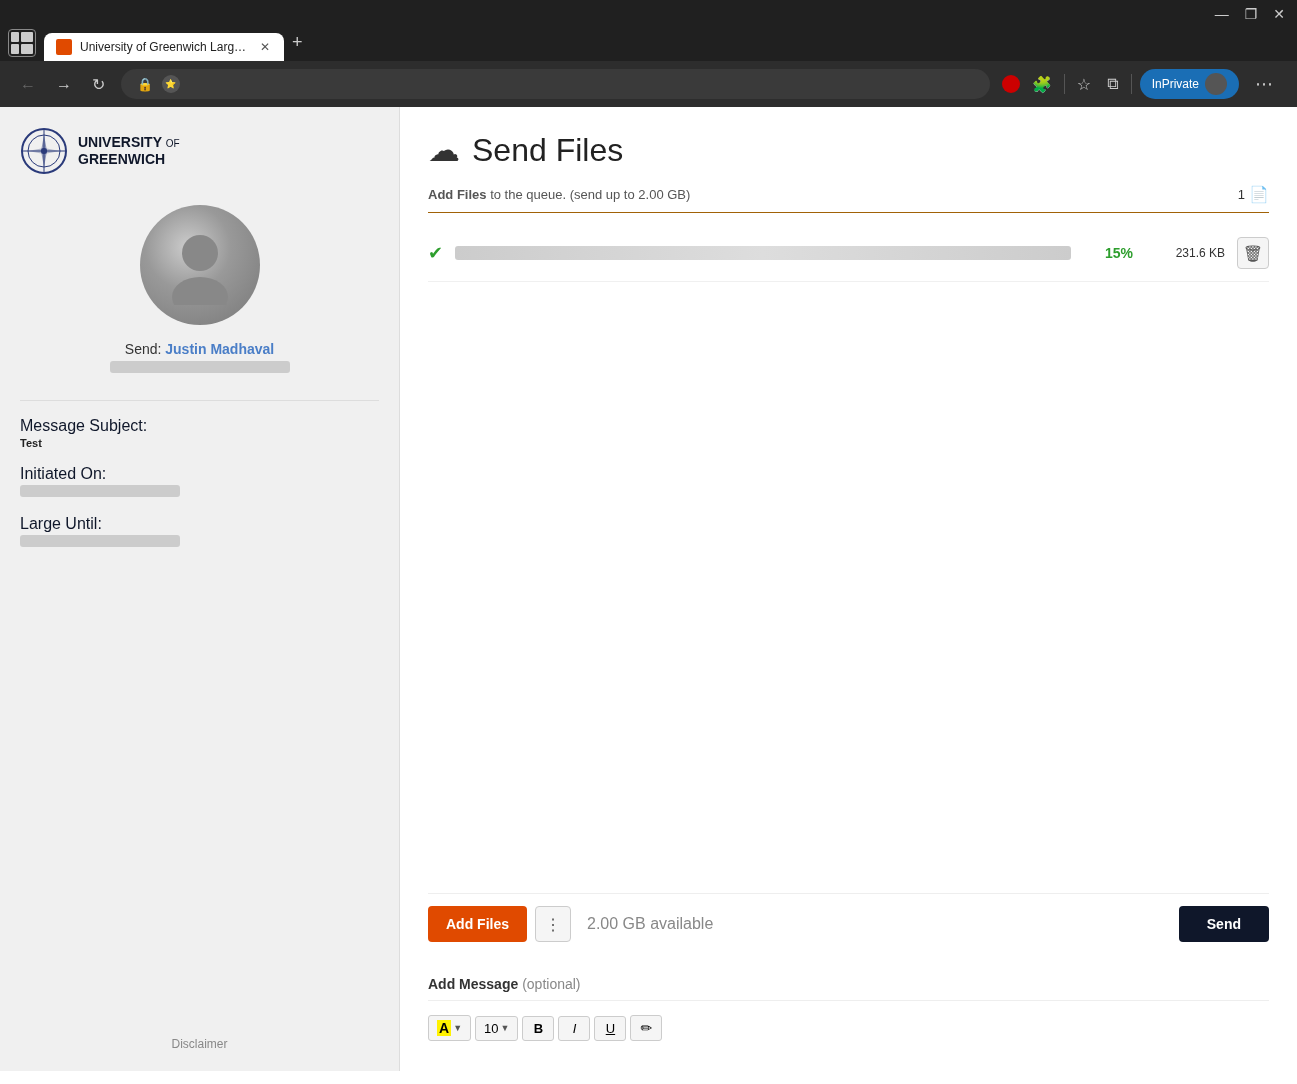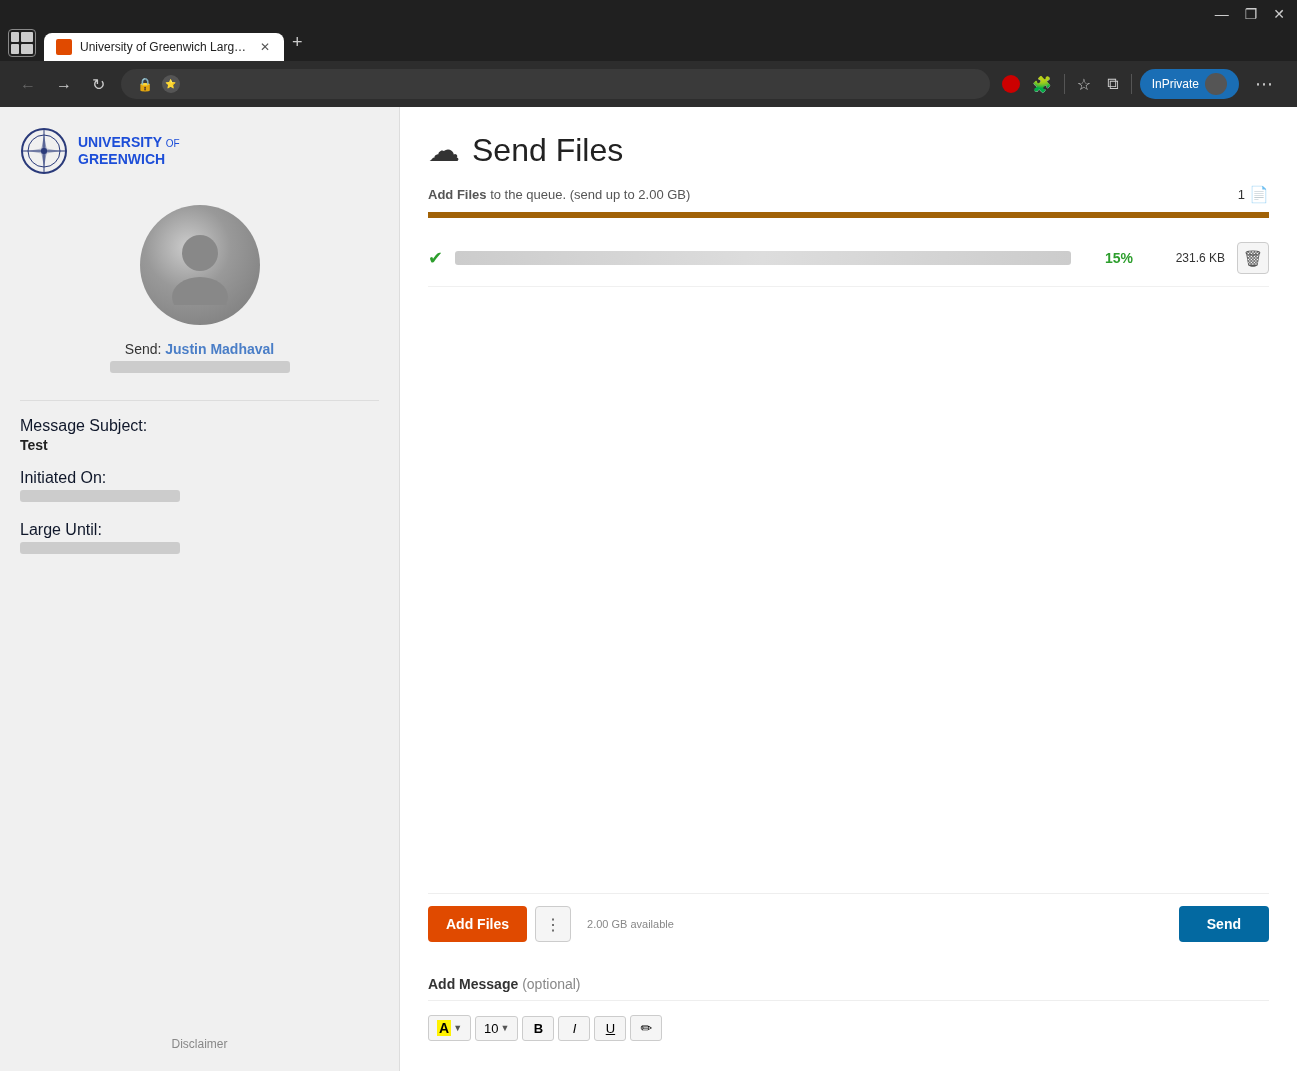--- a/index.html
+++ b/index.html
@@ -206,21 +206,21 @@
       gap: 10px;
       margin-bottom: 20px;
     }
     .logo-compass {
       width: 48px;
       height: 48px;
     }
     .logo-text {
       font-size: 14px;
       font-weight: bold;
-      color: #1d4ed8;
+      color: #0f172a;
       line-height: 1.2;
       text-transform: uppercase;
     }
     .logo-text .of-text {
       font-size: 10px;
       font-weight: normal;
     }
     .avatar-circle {
       width: 120px;
       height: 120px;
@@ -257,21 +257,21 @@
     .sidebar-info {
       width: 100%;
       padding: 8px 0;
     }
     .info-label {
       font-size: 16px;
       color: #0f172a;
       margin-bottom: 2px;
     }
     .info-value {
-      font-size: 14px;
+      font-size: 11px;
       color: #222;
       font-weight: bold;
     }
     .disclaimer {
       margin-top: auto;
       font-size: 12px;
       color: #888;
       padding-top: 20px;
     }
 
@@ -299,21 +299,21 @@
       font-weight: normal;
       color: #222;
     }
     .file-queue-info {
       display: flex;
       align-items: center;
       justify-content: space-between;
       font-size: 13px;
       color: #555;
       margin-bottom: 12px;
-      border-bottom: 6px solid #a16207;
+      border-bottom: 1px solid #a16207;
       padding-bottom: 8px;
     }
     .file-count-badge {
       display: flex;
       align-items: center;
       gap: 4px;
       font-size: 13px;
       color: #333;
     }
     .file-icon {
@@ -393,26 +393,26 @@
       background: #f5f5f5;
       display: flex;
       align-items: center;
       justify-content: center;
       cursor: pointer;
       font-size: 16px;
       color: #555;
     }
     .storage-info {
       flex: 1;
-      font-size: 11px;
+      font-size: 16px;
       color: #888;
       padding-left: 8px;
     }
     .send-btn {
-      background: #0369a1;
+      background: #0f172a;
       color: #fff;
       border: none;
       border-radius: 4px;
       padding: 10px 28px;
       font-size: 14px;
       cursor: pointer;
       font-weight: bold;
     }
     .add-message-section {
       margin-top: 34px;

